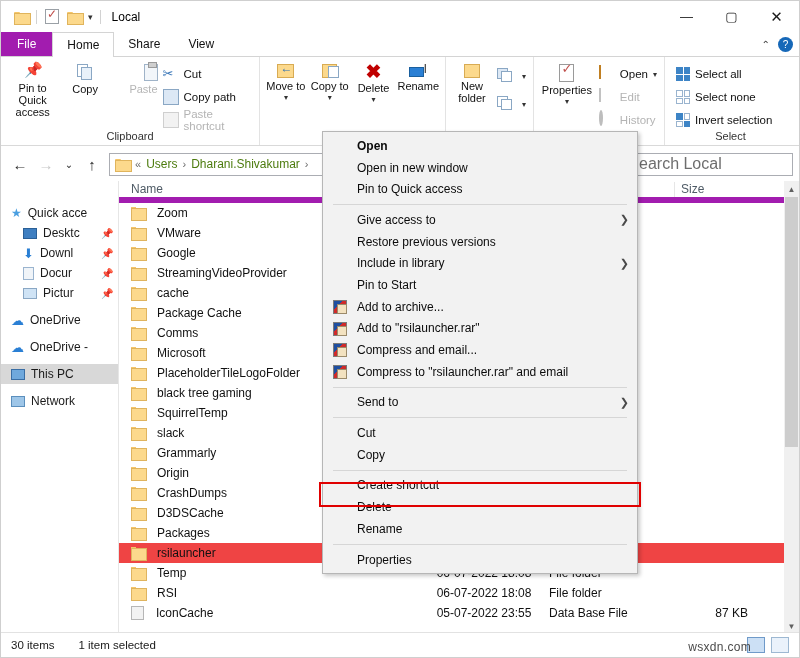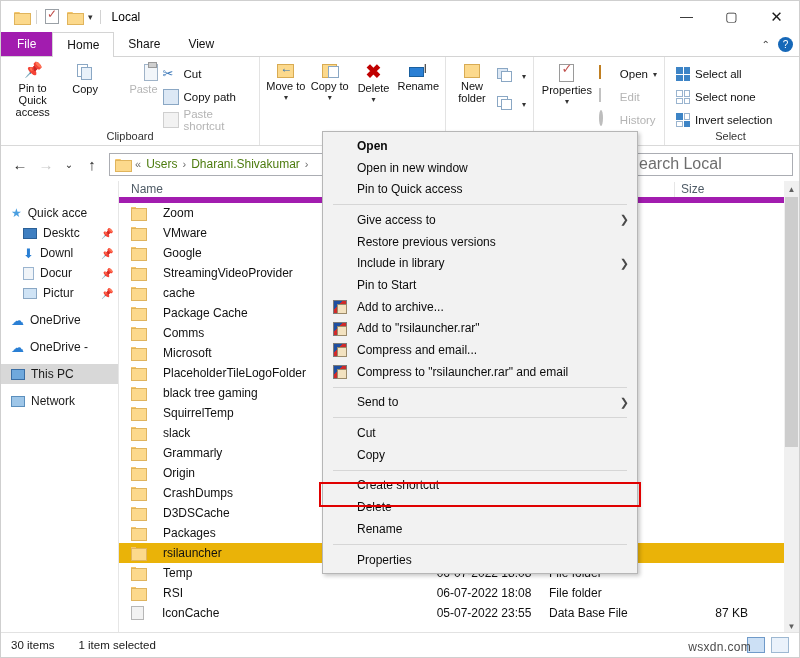--- a/index.html
+++ b/index.html
@@ -201,22 +201,22 @@
     height: 22px; display: flex; align-items: center; border-bottom: 6px solid #a21caf;
     font-size: 12px; color: #4f5b66;
   }
   .col-name { width: 300px; padding-left: 12px; }
   .col-date { width: 130px; }
   .col-type { width: 125px; }
   .col-size { width: 90px; padding-left: 6px; border-left: 1px solid #e6e6e6; height: 15px; display:flex; align-items:center; }
   .row {
     height: 20px; display: flex; align-items: center; font-size: 12px; color: #111;
   }
-  .row.sel { background: #eab308; }
-  .row .rname { width: 300px; padding-left: 12px; display: flex; align-items: center; gap: 18px; }
+  .row.sel { background: #ef4444; }
+  .row .rname { width: 300px; padding-left: 12px; display: flex; align-items: center; gap: 12px; }
   .row .rdate { width: 130px; text-align: center; }
   .row .rtype { width: 125px; }
   .row .rsize { width: 90px; text-align: right; padding-right: 16px; }
   .f-ico {
     width: 14px; height: 12px; flex: none; position: relative;
   }
   .f-ico::before { content:""; position:absolute; left:0; top:0; width:5px; height:2px; background:#f6c668; }
   .f-ico::after { content:""; position:absolute; left:0; top:1px; width:14px; height:11px; background:#fcd98c; border:1px solid #dfb45f; }
   .d-ico { width: 13px; height: 14px; background:#f2f2f2; border:1px solid #b6b6b6; flex:none; }
 

